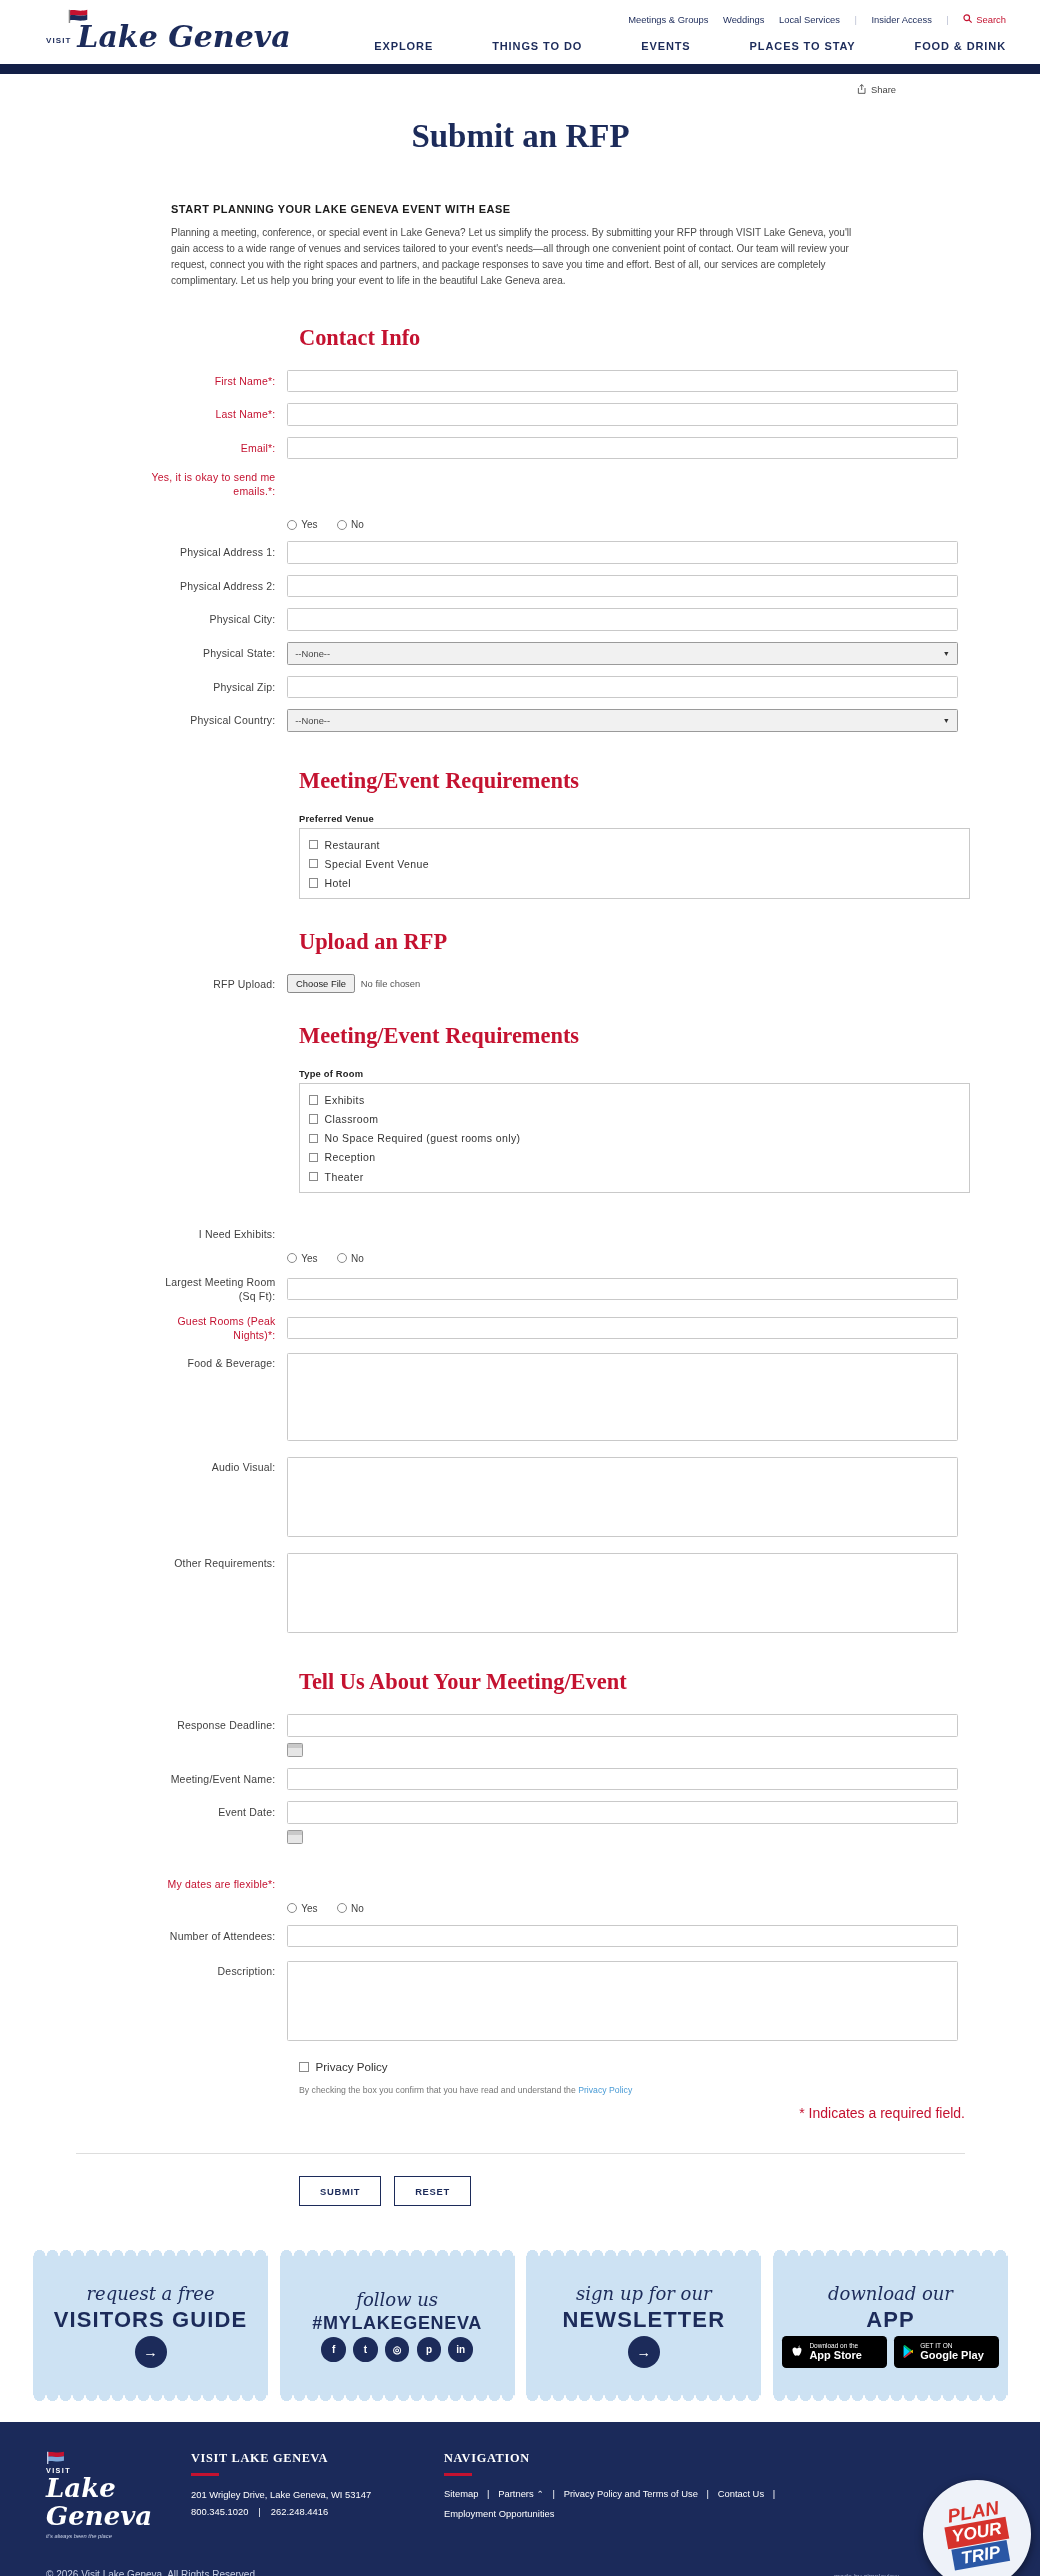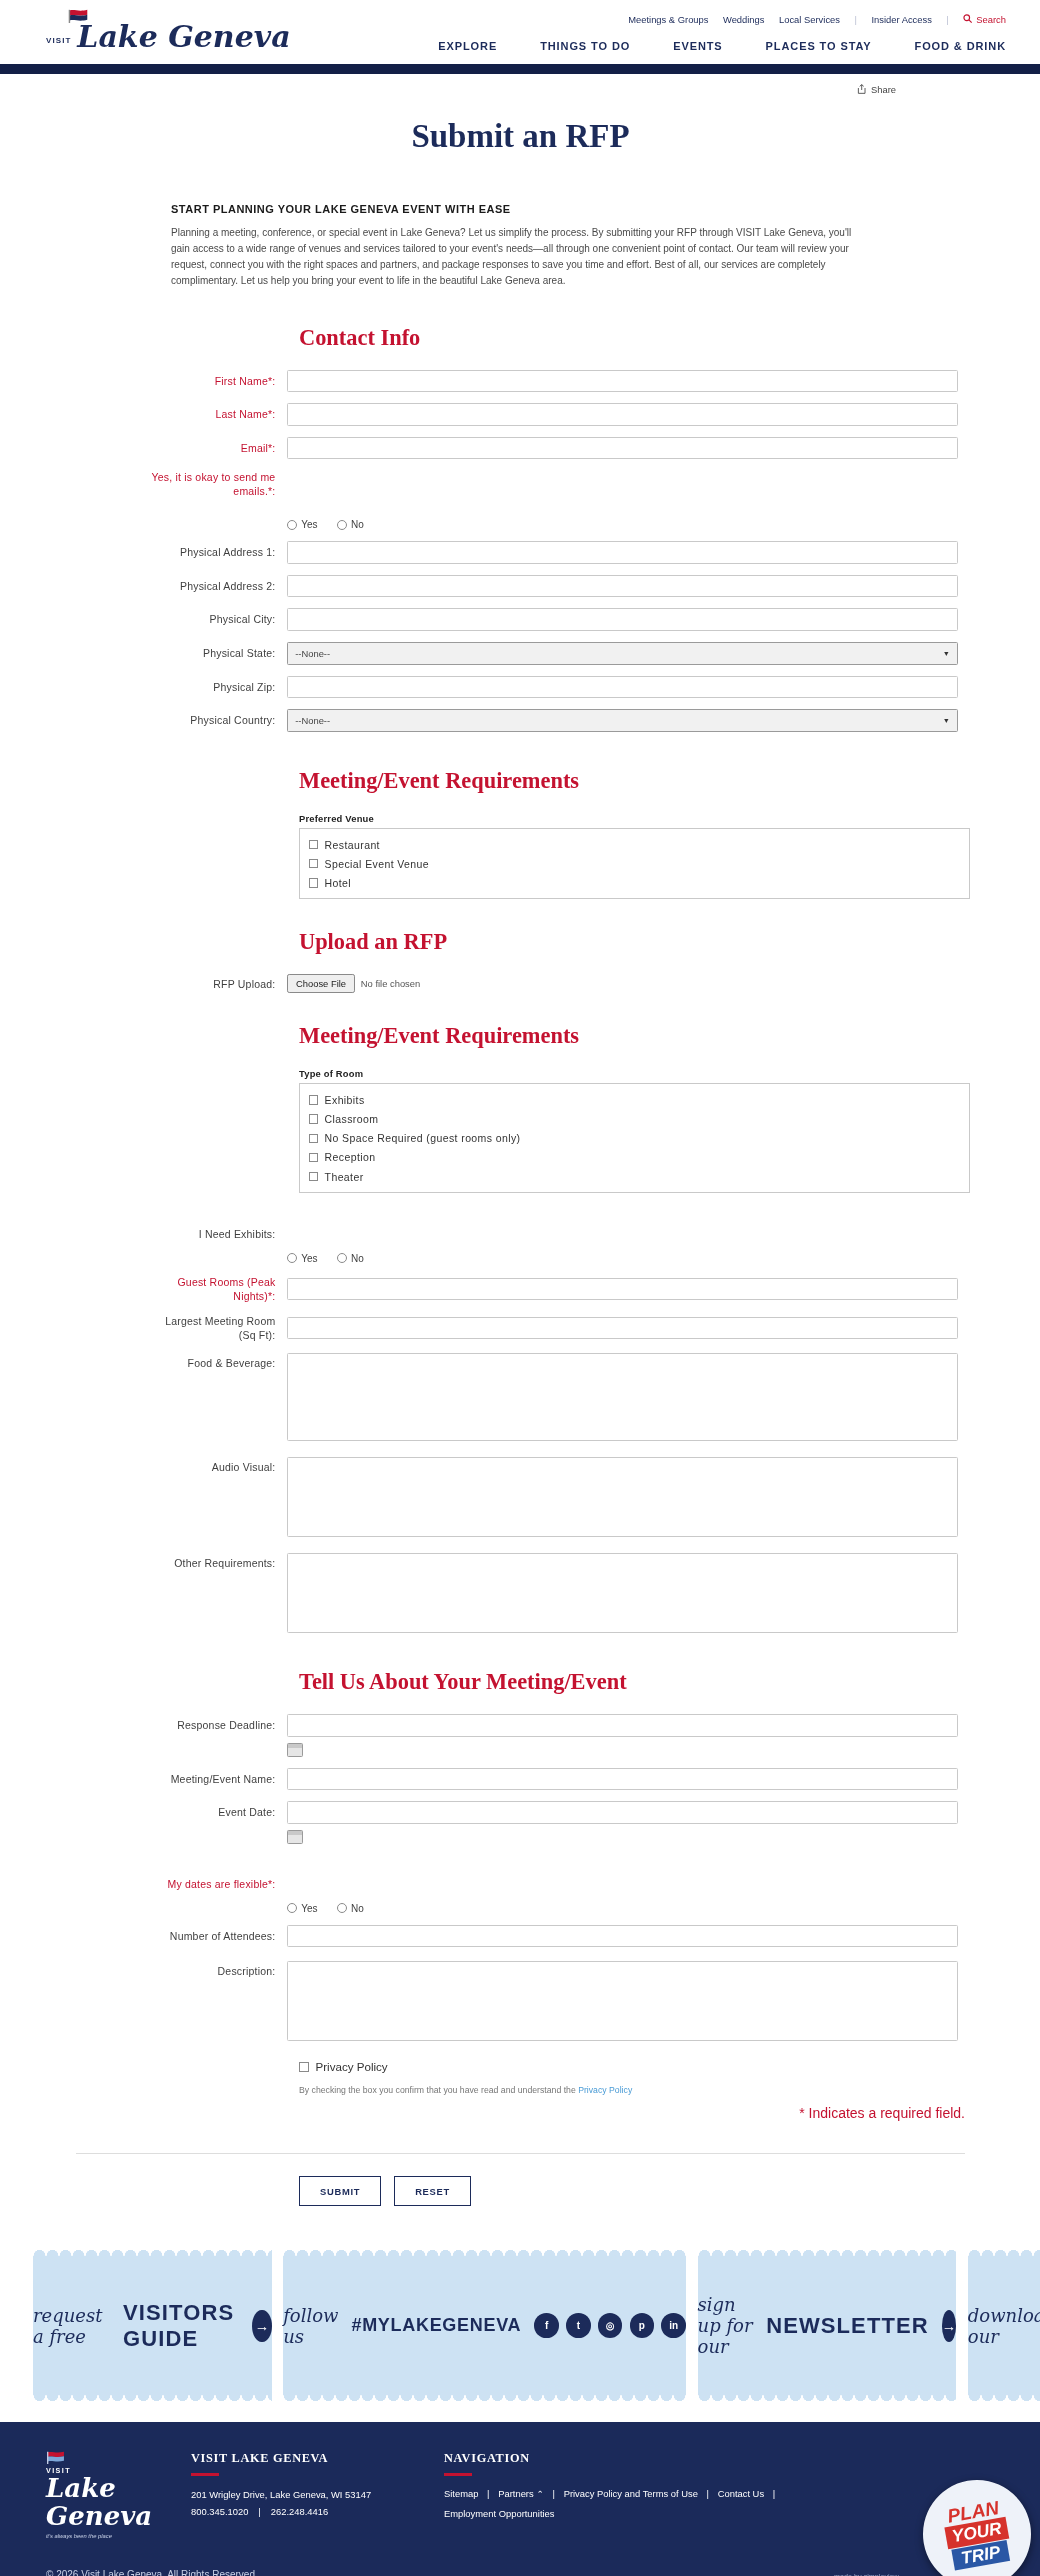--- a/index.html
+++ b/index.html
@@ -10,21 +10,21 @@
   
   .header-inner { display:flex; justify-content:space-between; padding:10px 35px 0 46px; }
   .logo { display:flex; align-items:flex-end; gap:5.8px; position:relative; padding-top:4.3px; }
   .logo-flag { position:absolute; top:-1.4px; left:22px; }
   .logo-visit { font-size:8px; font-weight:bold; color:#1c2b5a; letter-spacing:1.1px; margin-bottom:7.2px; }
   .logo-name { font-family:"DejaVu Serif", serif; font-style:italic; font-weight:bold; font-size:30px; color:#1c2b5a; line-height:1; }
   .nav-stack { display:flex; flex-direction:column; align-items:flex-end; padding-top:4.3px; }
   .utility-nav { display:flex; align-items:center; gap:14.5px; font-size:9.4px; color:#1c2b5a; }
   .utility-nav .sep::after { content:"|"; color:#b9bfd2; }
   .search-link { display:flex; align-items:center; gap:3.6px; color:#c41230; }
-  .main-nav { display:flex; gap:43px; margin-top:14.5px; font-size:11px; font-weight:bold; letter-spacing:0.9px; color:#1c2b5a; }
+  .main-nav { display:flex; gap:59px; margin-top:14.5px; font-size:11px; font-weight:bold; letter-spacing:0.9px; color:#1c2b5a; }
   .navy-bar { height:10px; background:#131f47; margin-top:11.6px; }
 
   
   .main { width:889px; margin:0 auto; }
   .share-row { display:flex; justify-content:flex-end; align-items:center; gap:4.3px; padding:10px 69px 0 0; font-size:9.4px; color:#444; }
   .page-title { text-align:center; font-family:"Liberation Serif", serif; font-weight:bold; font-size:33px; color:#1c2b5a; margin:22px 0 48px; }
   .intro { margin-left:95px; width:700px; }
   .intro-heading { font-size:11px; font-weight:bold; letter-spacing:0.5px; color:#1a1a1a; margin-bottom:10px; }
   .intro-text { font-size:10px; line-height:1.6; color:#4a4a4a; }
   .section-heading { font-family:"Liberation Serif", serif; font-weight:bold; font-size:22.4px; color:#c41230; margin:36px 0 19px 223px; }
@@ -57,21 +57,21 @@
   .privacy-row .checkbox { width:10px; height:10px; }
   .disclaimer { margin:11.6px 0 0 223px; font-size:8.7px; color:#777; }
   .disclaimer a { color:#4a9bd5; }
   .required-note { margin:10px 0 0 223px; font-size:14px; color:#c41230;text-align:right; }
   .divider { border-top:0.7px solid #ddd; margin-top:32px; }
   .btn-row { margin:22px 0 38px 223px; display:flex; gap:13px; }
   .btn { background:#fff; border:0.7px solid #1c2b5a; color:#1c2b5a; font-size:9.4px; font-weight:bold; letter-spacing:0.7px; padding:8.7px 20px; cursor:pointer; font-family:inherit; }
 
   
   .prefooter { display:flex; gap:11.6px; padding:11.6px 33px 7.2px; }
-  .pf-card { flex:1; background:#cde2f3; position:relative; height:139px; display:flex; align-items:center; justify-content:center; gap:13px; }
+  .pf-card { flex:1; background:#cde2f3; position:relative; height:139px; display:flex; flex-direction:column; align-items:center; justify-content:center; gap:3px; }
   .pf-card::before { content:""; position:absolute; left:0; top:-5.8px; width:100%; height:5.8px;
     background-image:radial-gradient(circle at 6.5px 5.8px, #cde2f3 5.8px, rgba(0,0,0,0) 6.1px); background-size:13px 5.8px; }
   .pf-card::after { content:""; position:absolute; left:0; bottom:-5.8px; width:100%; height:5.8px;
     background-image:radial-gradient(circle at 6.5px 0px, #cde2f3 5.8px, rgba(0,0,0,0) 6.1px); background-size:13px 5.8px; }
   .pf-script { font-family:"DejaVu Serif", serif; font-style:italic; font-size:18px; color:#1c2b5a; }
   .pf-title { font-size:22px; font-weight:bold; color:#1c2b5a; letter-spacing:1.1px; }
   .pf-title.small { font-size:18px; letter-spacing:0.7px; }
   .arrow-circle { width:32px; height:32px; border-radius:50%; background:#1c2b5a; color:#fff; display:flex; align-items:center; justify-content:center; font-size:14.5px; cursor:pointer; }
   .social-row { display:flex; gap:7.2px; }
   .soc { width:24.6px; height:24.6px; border-radius:50%; background:#1c2b5a; color:#fff; display:flex; align-items:center; justify-content:center; font-size:10px; font-weight:bold; cursor:pointer; }
@@ -307,27 +307,27 @@
           <span class="radio"></span>
           <span>Yes</span>
         </label>
       <label class="radio-opt">
           <span class="radio"></span>
           <span>No</span>
         </label>
     </div>
   </div>
   <div class="frow">
+    <label class="flabel">Largest Meeting Room (Sq Ft):</label>
+    <div class="fctrl">
+        <input class="tinput" type="text" style="">
+      </div>
+  </div>
+  <div class="frow">
     <label class="flabel req">Guest Rooms (Peak Nights)*:</label>
-    <div class="fctrl">
-        <input class="tinput" type="text" style="">
-      </div>
-  </div>
-  <div class="frow">
-    <label class="flabel">Largest Meeting Room (Sq Ft):</label>
     <div class="fctrl">
         <input class="tinput" type="text" style="">
       </div>
   </div>
   <div class="frow top">
     <label class="flabel" style="padding-top:2.9px;">Food &amp; Beverage:</label>
     <div class="fctrl">
         <textarea class="tinput ta-120" style=""></textarea>
       </div>
   </div>

